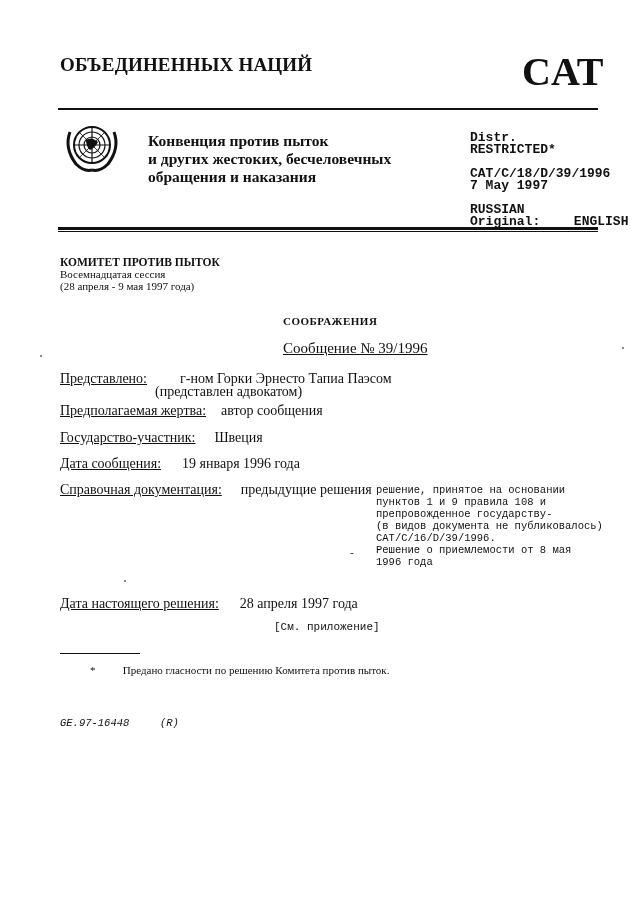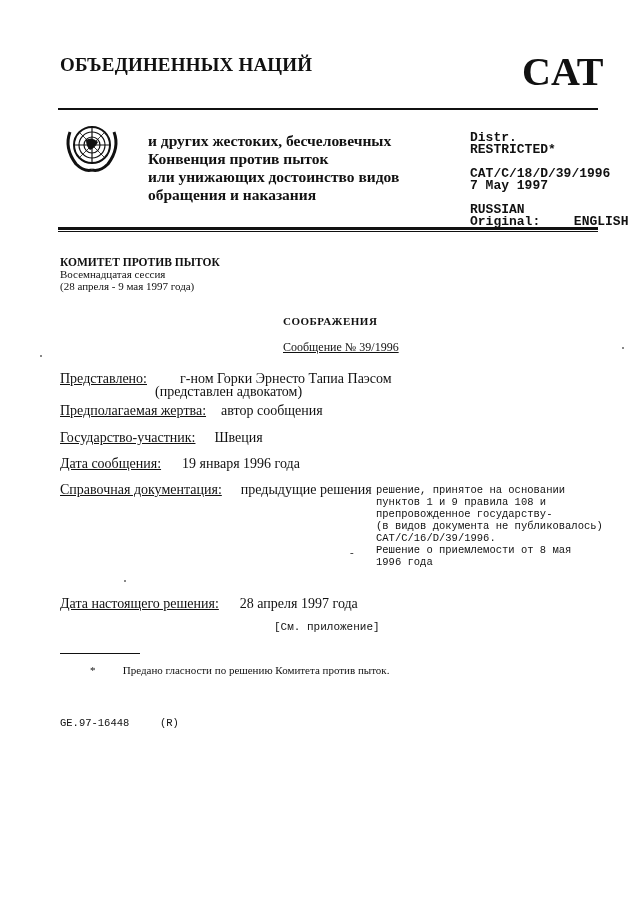--- a/index.html
+++ b/index.html
@@ -17,33 +17,33 @@
   .meta { left: 470px; top: 132px; font-size: 13px; line-height: 12px; font-weight: bold; }
   .meta .gap { height: 12px; }
 
   .rule2a { left: 58px; top: 227px; width: 540px; height: 3px; background: #111; }
   .rule2b { left: 58px; top: 231px; width: 540px; height: 1px; background: #111; }
 
   .committee { left: 60px; top: 256px; font-size: 11px; line-height: 12px; }
   .committee .title { font-weight: bold; font-size: 11.5px; }
 
   .views { left: 283px; top: 315px; font-size: 11px; font-weight: bold; letter-spacing: 0.5px; }
-  .commno { left: 263px; top: 340px; font-size: 12px; text-decoration: underline; padding-left: 20px; }
+  .commno { left: 263px; top: 340px; font-size: 15px; text-decoration: underline; padding-left: 20px; }
 
   .row { left: 60px; font-size: 14px; line-height: 12px; }
   .lbl { text-decoration: underline; }
   .sep-dash { left: 350px; top: 484px; font-size: 11px; }
   .sep-dash2 { left: 350px; top: 546px; font-size: 11px; }
   .refdoc { left: 376px; top: 484px; font-size: 10.5px; line-height: 12px; }
 
   .annex { left: 274px; top: 621px; font-size: 11px; }
   .fnrule { left: 60px; top: 653px; width: 80px; height: 1px; background: #111; }
   .fn { left: 90px; top: 664px; font-size: 11px; }
   .fn .star { display: inline-block; width: 30px; }
-  .docid { left: 60px; top: 717px; font-size: 10.5px; }
+  .docid { left: 60px; top: 717px; font-size: 10.5px; font-style: italic; }
   .dot { width: 2px; height: 2px; background: #888; }
 </style>
 </head>
 <body>
 
 <div class="abs org serif">
   <div>ОБЪЕДИНЕННЫХ НАЦИЙ</div>
 </div>
 <div class="abs cat serif">CAT</div>
 <div class="abs rule1"></div>
@@ -57,23 +57,22 @@
     <line x1="30" y1="9" x2="30" y2="45" stroke-width="1.2"></line>
     <line x1="17" y1="14" x2="43" y2="40" stroke-width="0.8"></line>
     <line x1="43" y1="14" x2="17" y2="40" stroke-width="0.8"></line>
     <path d="M8 14 Q2 30 14 46 Q22 54 30 52" stroke-width="3"></path>
     <path d="M52 14 Q58 30 46 46 Q38 54 30 52" stroke-width="3"></path>
   </g>
   <path d="M24 22 Q30 18 36 24 Q33 30 28 32 Q24 28 24 22Z" fill="#111"></path>
 </svg>
 
 <div class="abs conv serif">
+  <div>Конвенция против пыток</div>
   <div>и других жестоких, бесчеловечных</div>
-  <div>Конвенция против пыток</div>
-  <div>или унижающих достоинство видов</div>
   <div>обращения и наказания</div>
 </div>
 
 <div class="abs meta mono">
   <div>Distr.</div>
   <div>RESTRICTED*</div>
   <div class="gap"></div>
   <div>CAT/C/18/D/39/1996</div>
   <div>7 May 1997</div>
   <div class="gap"></div>

